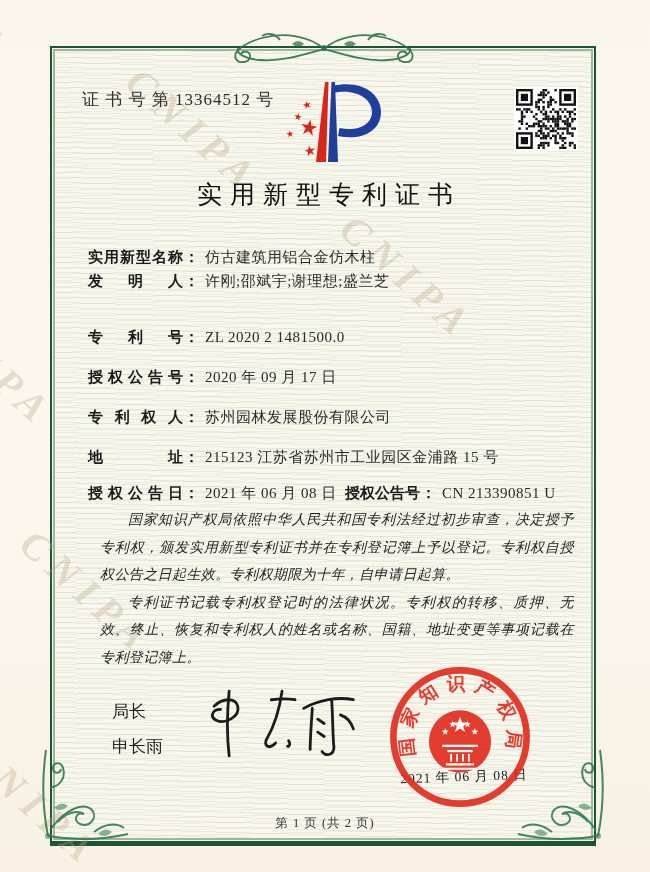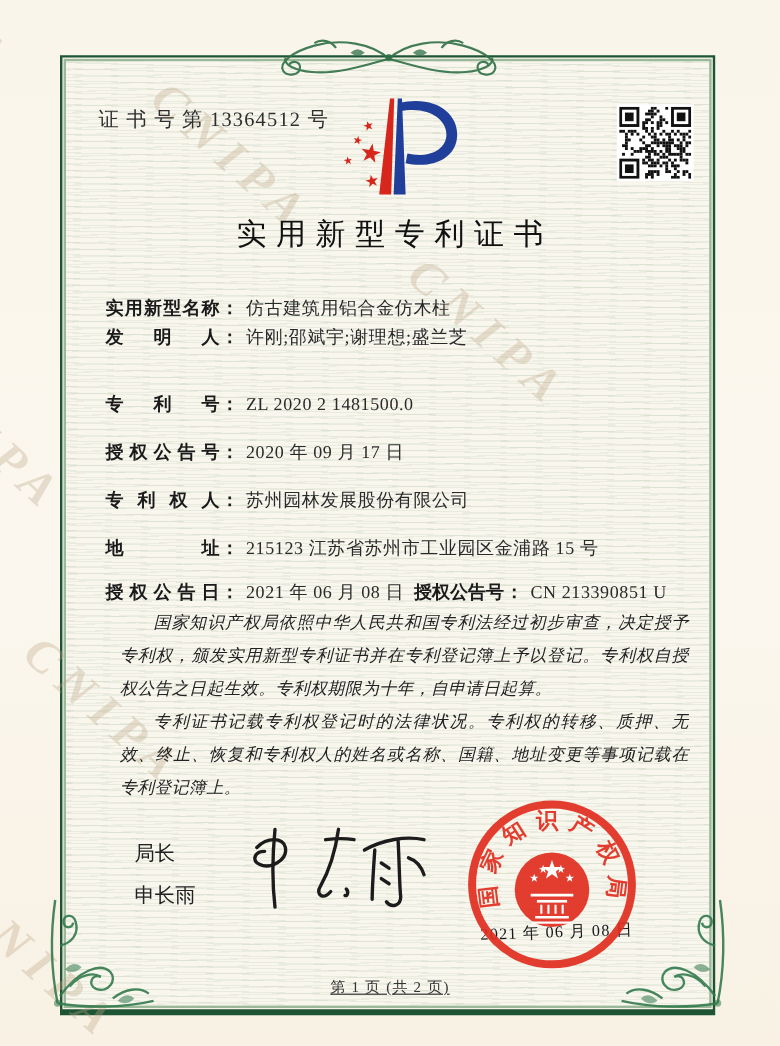--- a/index.html
+++ b/index.html
@@ -42,21 +42,21 @@
     font-size:14px;line-height:27.5px;text-align:justify;color:#222;
     font-style:italic;letter-spacing:.4px;margin-left:12px;}
   .body-text p{margin:0;text-indent:2em;}
   .sig-title{position:absolute;left:112px;top:700px;font:400 17px "Liberation Sans","DejaVu Sans",sans-serif;color:#222;z-index:2;}
   .sig-name{position:absolute;left:112px;top:735px;font:400 17px "Liberation Sans","DejaVu Sans",sans-serif;color:#222;z-index:2;}
   .sig-script{position:absolute;left:200px;top:676px;z-index:2;}
   .seal{position:absolute;left:386px;top:663px;z-index:4;opacity:.9;}
   .seal-date{position:absolute;left:398px;top:768px;width:132px;z-index:3;
     text-align:center;font-size:13.5px;color:#181818;letter-spacing:1px;transform:rotate(-2deg);}
   .footer{position:absolute;left:0;top:815px;width:100%;text-align:center;
-    font-size:12.5px;color:#333;z-index:2;letter-spacing:1px;text-decoration:underline;}
+    font-size:12.5px;color:#333;z-index:2;letter-spacing:1px;}
   .orn-top{position:absolute;left:222px;top:28px;z-index:2;}
   .orn-bl{position:absolute;left:38px;top:748px;z-index:2;}
   .orn-br{position:absolute;left:512px;top:748px;z-index:2;transform:scaleX(-1);}
 </style>
 </head>
 <body>
 
 <div class="page">
 
   <div class="frame">

